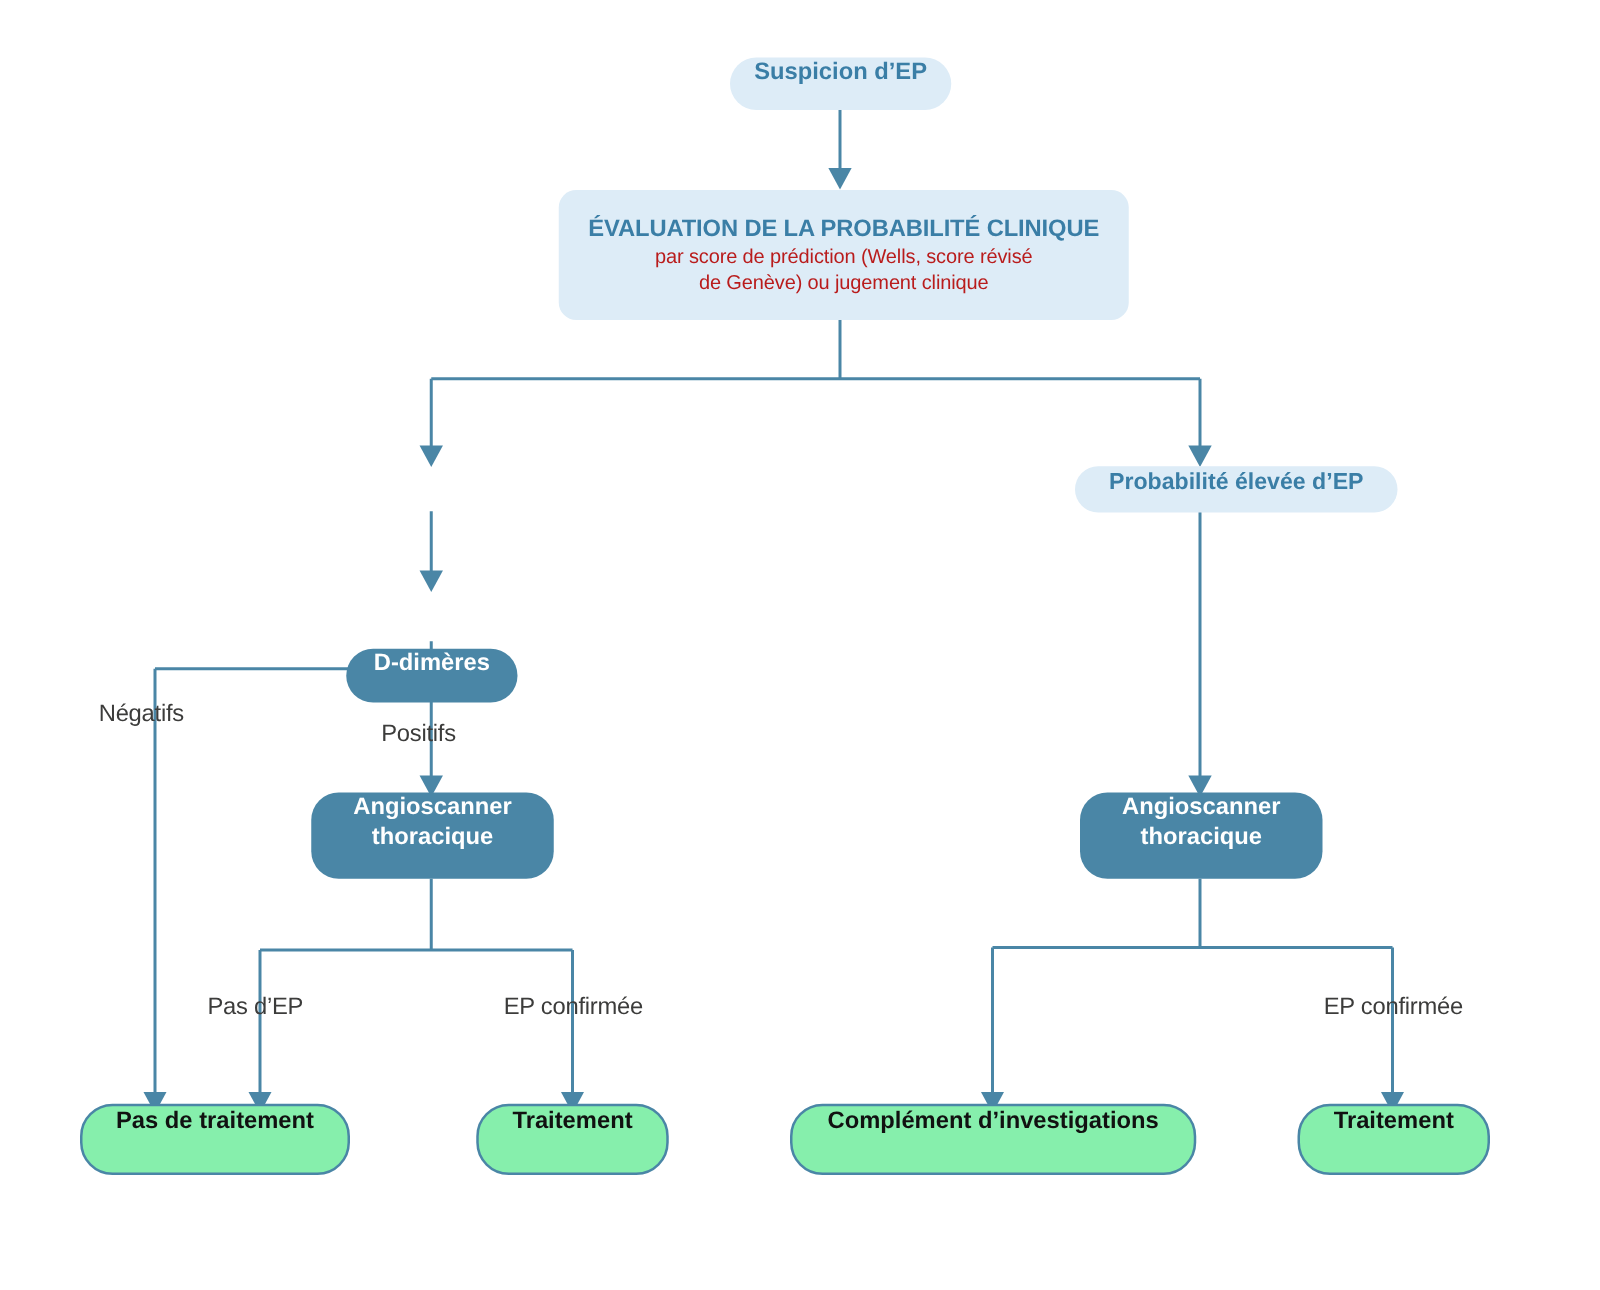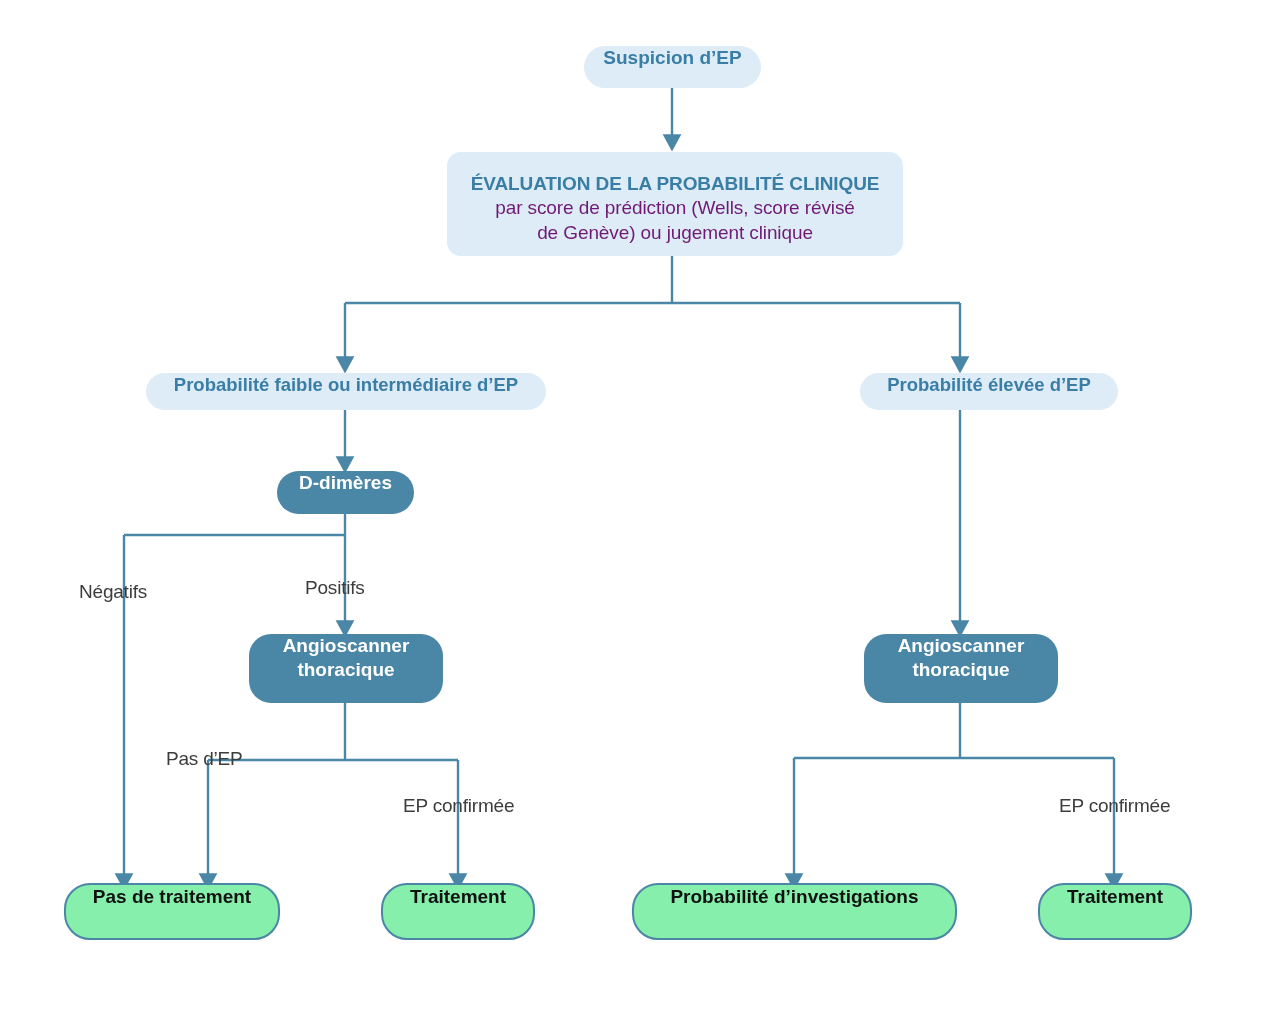--- a/index.html
+++ b/index.html
@@ -48,40 +48,41 @@
   }
   
   .node.solid {
     background: #4a86a6;
     color: #ffffff;
     border-radius: 22px;
     font-weight: bold;
   }
   .node.solid.pill {
     border-radius: 22px;
+    margin-top: 48px;
   }
   
   .node.outline {
     background: #86efac;
     border: 2px solid #4a86a6;
     border-radius: 26px;
     color: #111111;
     font-weight: bold;
   }
   .eval-title {
     font-weight: bold;
     color: #3a7ea6;
     font-size: 19px;
     letter-spacing: -0.1px;
     white-space: nowrap;
   }
   .eval-body {
     font-weight: normal;
-    color: #701a75;
-    font-size: 19px;
+    color: #b91c1c;
+    font-size: 16px;
     letter-spacing: -0.1px;
   }
   .edge-label {
     position: absolute;
     font-size: 19px;
     color: #3c3c3b;
     font-weight: normal;
     white-space: nowrap;
     letter-spacing: -0.2px;
   }
@@ -133,23 +134,20 @@
   <div class="node pale pill" style="left:584px; top:46px; width:177px; height:42px; font-size:19px;">
     <span>Suspicion d’EP</span>
   </div>
 
   <div class="node pale" style="left:447px; top:152px; width:456px; height:104px; padding:20px 10px;">
     <span class="eval-title">ÉVALUATION DE LA PROBABILITÉ CLINIQUE</span>
     <span class="eval-body">par score de prédiction (Wells, score révisé</span>
     <span class="eval-body">de Genève) ou jugement clinique</span>
   </div>
 
-  <div class="node pale pill" style="left:146px; top:373px; width:400px; height:37px; font-size:18.5px;">
-    <span>Probabilité faible ou intermédiaire d’EP</span>
-  </div>
 
   <div class="node pale pill" style="left:860px; top:373px; width:258px; height:37px; font-size:18.5px;">
     <span>Probabilité élevée d’EP</span>
   </div>
 
   <div class="node solid pill" style="left:277px; top:471px; width:137px; height:43px; font-size:19px;">
     <span>D-dimères</span>
   </div>
 
   <div class="node solid" style="left:249px; top:634px; width:194px; height:69px; font-size:19px;">
@@ -164,30 +162,30 @@
 
   <div class="node outline" style="left:64px; top:883px; width:216px; height:57px; font-size:19px;">
     <span>Pas de traitement</span>
   </div>
 
   <div class="node outline" style="left:381px; top:883px; width:154px; height:57px; font-size:19px;">
     <span>Traitement</span>
   </div>
 
   <div class="node outline" style="left:632px; top:883px; width:325px; height:57px; font-size:19px;">
-    <span>Probabilité d’investigations</span>
+    <span>Complément d’investigations</span>
   </div>
 
   <div class="node outline" style="left:1038px; top:883px; width:154px; height:57px; font-size:19px;">
     <span>Traitement</span>
   </div>
 
-  <div class="edge-label" style="left:79px; top:561px;margin-top:20px;">Négatifs</div>
+  <div class="edge-label" style="left:79px; top:561px;">Négatifs</div>
 
   <div class="edge-label" style="left:305px; top:561px;margin-top:16px;">Positifs</div>
 
-  <div class="edge-label" style="left:166px; top:748px;">Pas d’EP</div>
+  <div class="edge-label" style="left:166px; top:795px;">Pas d’EP</div>
 
   <div class="edge-label" style="left:403px; top:795px;">EP confirmée</div>
 
   <div class="edge-label" style="left:1059px; top:795px;">EP confirmée</div>
 
 </div>
 
 </body></html>

